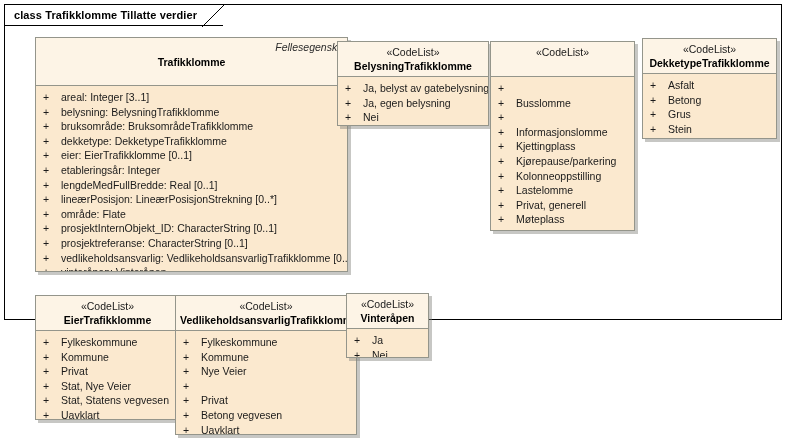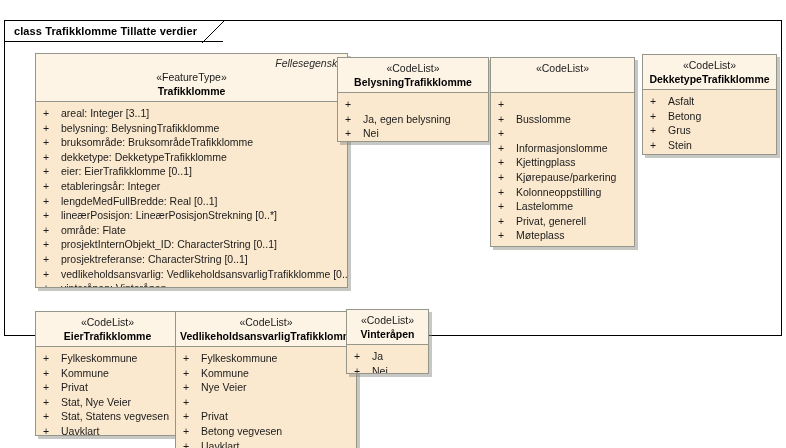--- a/index.html
+++ b/index.html
@@ -11,21 +11,21 @@
   body {
     width: 786px; height: 448px;
     font-family: "Liberation Sans", sans-serif;
     overflow: hidden;
     position: relative;
   }
 
   
   #diagram-frame {
     position: absolute;
-    left: 4px; top: 20px;
+    left: 4px; top: 4px;
     width: 778px; height: 316px;
     border: 1px solid #000000;
     background: #ffffff;
   }
 
   
   #frame-title-tab {
     position: absolute;
     left: 0px; top: 0px;
     height: 21px;
@@ -168,21 +168,20 @@
 
 <div id="diagram-frame">
 
   <div id="frame-title-tab">
     <span class="ft-label">class Trafikklomme Tillatte verdier</span>
   </div>
 
   <div class="uml-class" id="class-trafikklomme">
     <div class="uml-header">
       <div class="uml-tagline">Fellesegenska</div>
-      <div class="uml-stereotype">«FeatureType»</div>
       <div class="uml-name">Trafikklomme</div>
     </div>
     <div class="uml-attrs">
         <div class="uml-attr">
           <span class="vis">+</span>
           <span class="txt">areal: Integer [3..1]</span>
         </div>
         <div class="uml-attr">
           <span class="vis">+</span>
           <span class="txt">belysning: BelysningTrafikklomme</span>
@@ -235,20 +234,21 @@
   </div>
 
   <div class="uml-class" id="class-belysning">
     <div class="uml-header">
       <div class="uml-stereotype">«CodeList»</div>
       <div class="uml-name">BelysningTrafikklomme</div>
     </div>
     <div class="uml-attrs">
         <div class="uml-attr">
           <span class="vis">+</span>
+          <span class="txt">Ja, belyst av gatebelysning</span>
         </div>
         <div class="uml-attr">
           <span class="vis">+</span>
           <span class="txt">Ja, egen belysning</span>
         </div>
         <div class="uml-attr">
           <span class="vis">+</span>
           <span class="txt">Nei</span>
         </div>
       </div>

